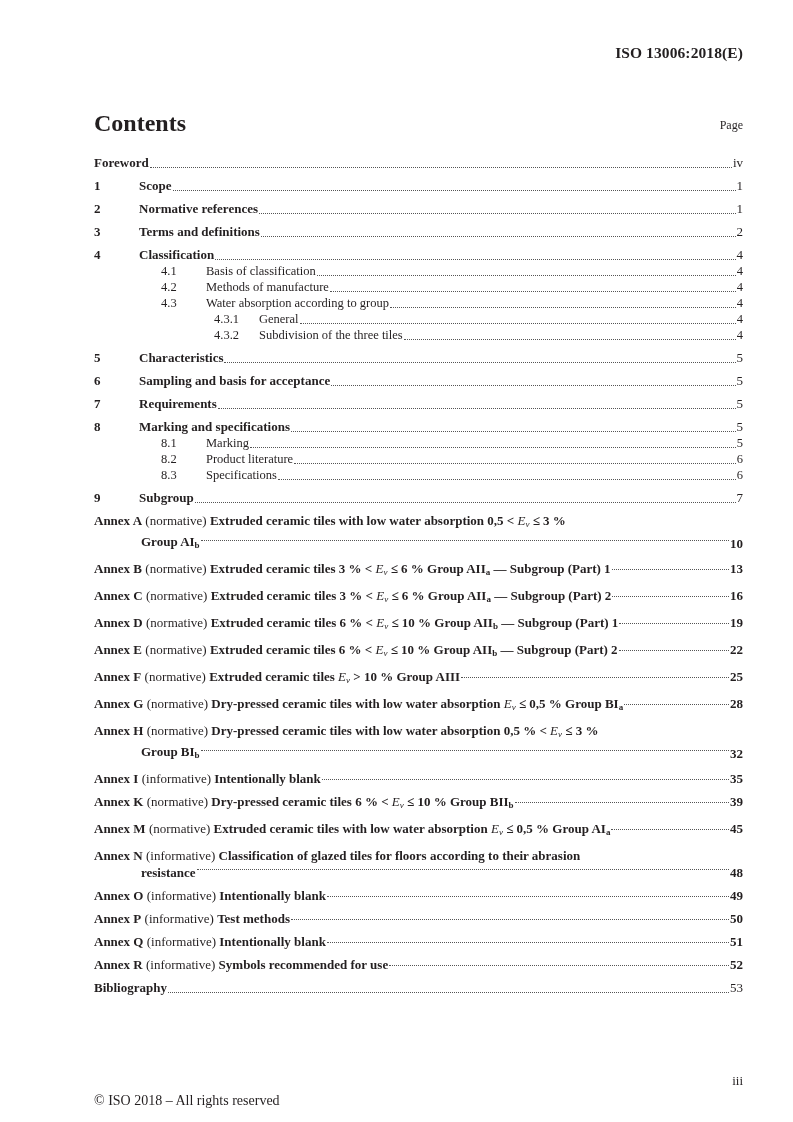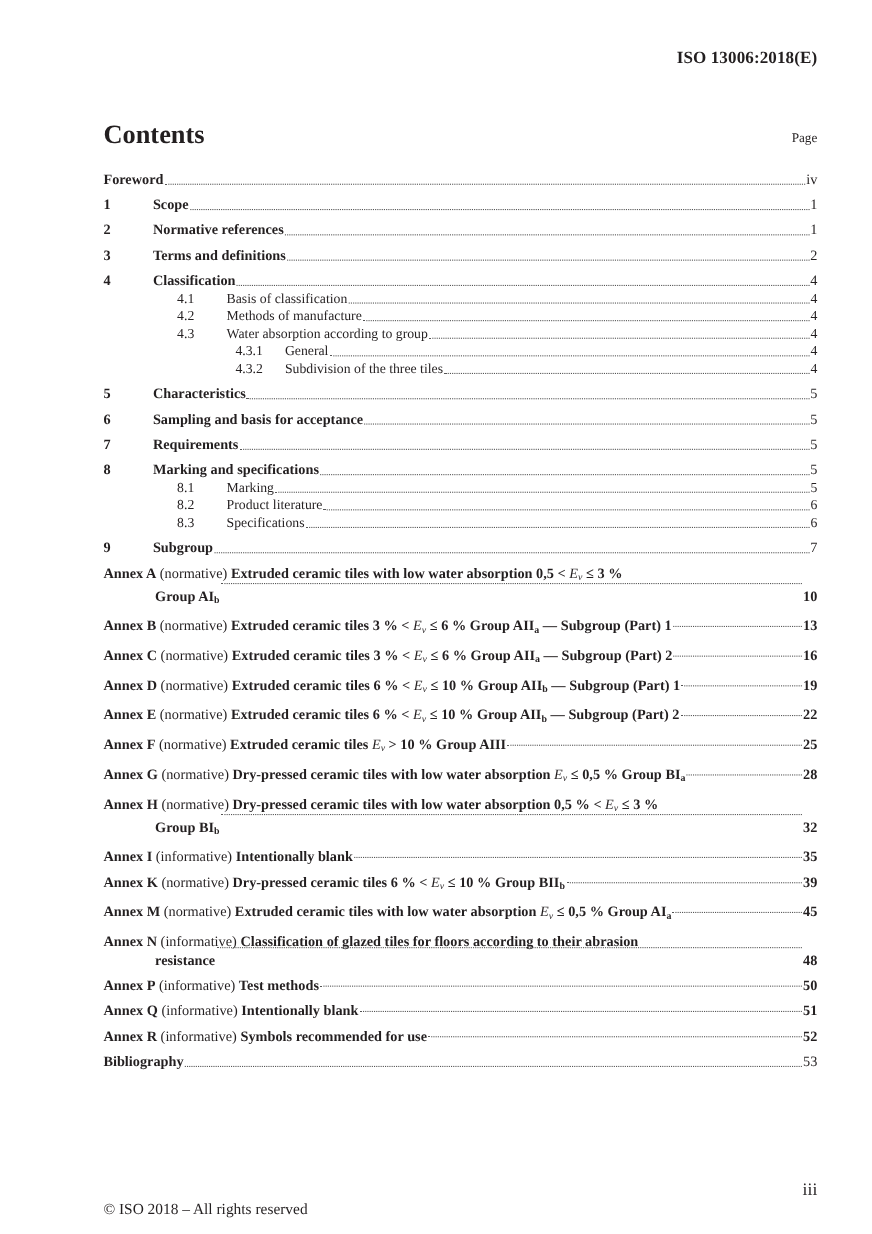--- a/index.html
+++ b/index.html
@@ -38,30 +38,30 @@
     .leader {
       flex: 1 1 auto; min-width: 6px; margin: 0 1px;
       border-bottom: 1px dotted #555; height: 0; position: relative; top: -3px;
     }
     .pg { flex: 0 0 auto; font-weight: normal; }
     .lvl2 .pg, .lvl3 .pg { font-weight: normal; }
     .annex { margin-top: 6px; font-size: 13px; line-height: 17px; }
     .annex .line1 { white-space: nowrap; }
     .annex .a-head, .annex .a-title { font-weight: bold; }
     .annex .a-type { font-weight: normal; font-family: Liberation Serif, serif; }
-    .annex .line2 { display: flex; align-items: flex-start; padding-left: 47px; font-weight: bold; }
+    .annex .line2 { display: flex; align-items: center; padding-left: 47px; font-weight: bold; }
     .annex.single { display: flex; align-items: baseline; }
     .annex.single .pg, .annex .line2 .pg { font-weight: bold; }
     .ital { font-style: italic; font-weight: normal; }
     sub { font-size: 9px; vertical-align: -2px; }
     .footer-left {
       position: absolute; left: 94px; top: 1093px; font-size: 14px;
     }
     .footer-right {
-      position: absolute; right: 50px; top: 1073px; font-size: 16px; text-align: right;
+      position: absolute; right: 50px; top: 1073px; font-size: 13px; text-align: right;
     }
   </style>
 </head>
 <body>
 
 <div class="doc-id">ISO 13006:2018(E)</div>
 <div class="title">Contents</div>
 <div class="page-label">Page</div>
 
 <div class="toc" id="toc">
@@ -236,20 +236,25 @@
     </div>
     <div class="annex">
       <div class="line1"><span class="a-head">Annex N</span> <span class="a-type">(informative)</span> <span class="a-title">Classification of glazed tiles for floors according to their abrasion</span></div>
       <div class="line2">
         <span class="label"><span>resistance</span></span>
         <span class="leader"></span>
         <span class="pg">48</span>
       </div>
     </div>
     <div class="annex single">
+      <span class="label"><span class="a-head">Annex O</span> <span class="a-type">(informative)</span> <span class="a-title">Intentionally blank</span></span>
+      <span class="leader"></span>
+      <span class="pg">49</span>
+    </div>
+    <div class="annex single">
       <span class="label"><span class="a-head">Annex P</span> <span class="a-type">(informative)</span> <span class="a-title">Test methods</span></span>
       <span class="leader"></span>
       <span class="pg">50</span>
     </div>
     <div class="annex single">
       <span class="label"><span class="a-head">Annex Q</span> <span class="a-type">(informative)</span> <span class="a-title">Intentionally blank</span></span>
       <span class="leader"></span>
       <span class="pg">51</span>
     </div>
     <div class="annex single">

